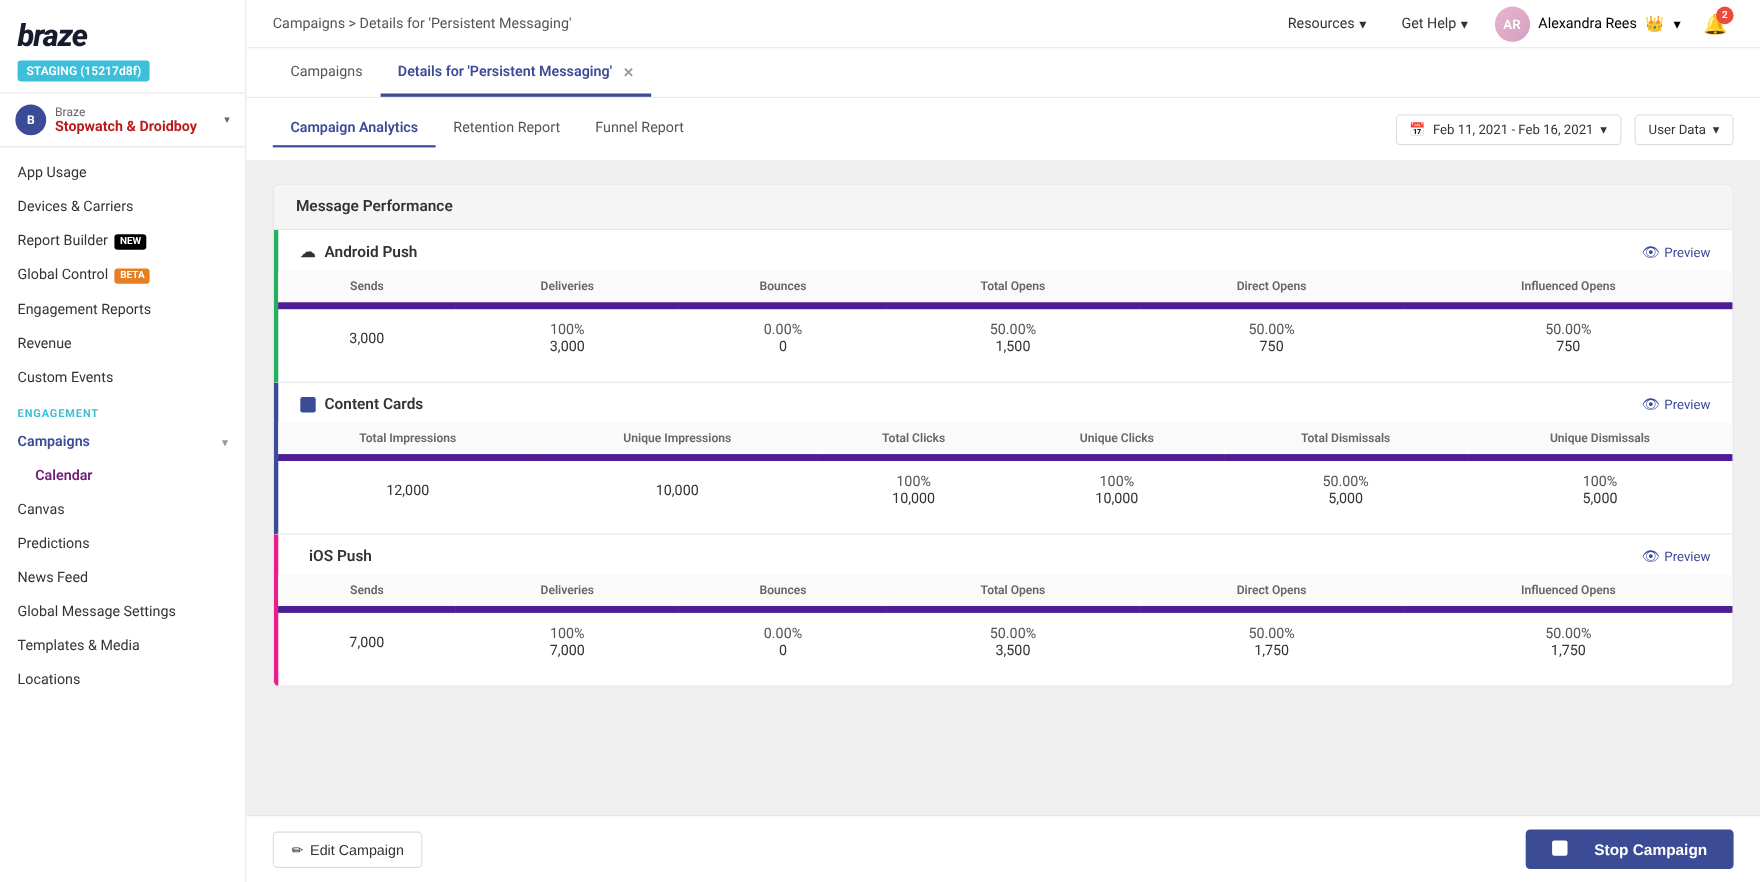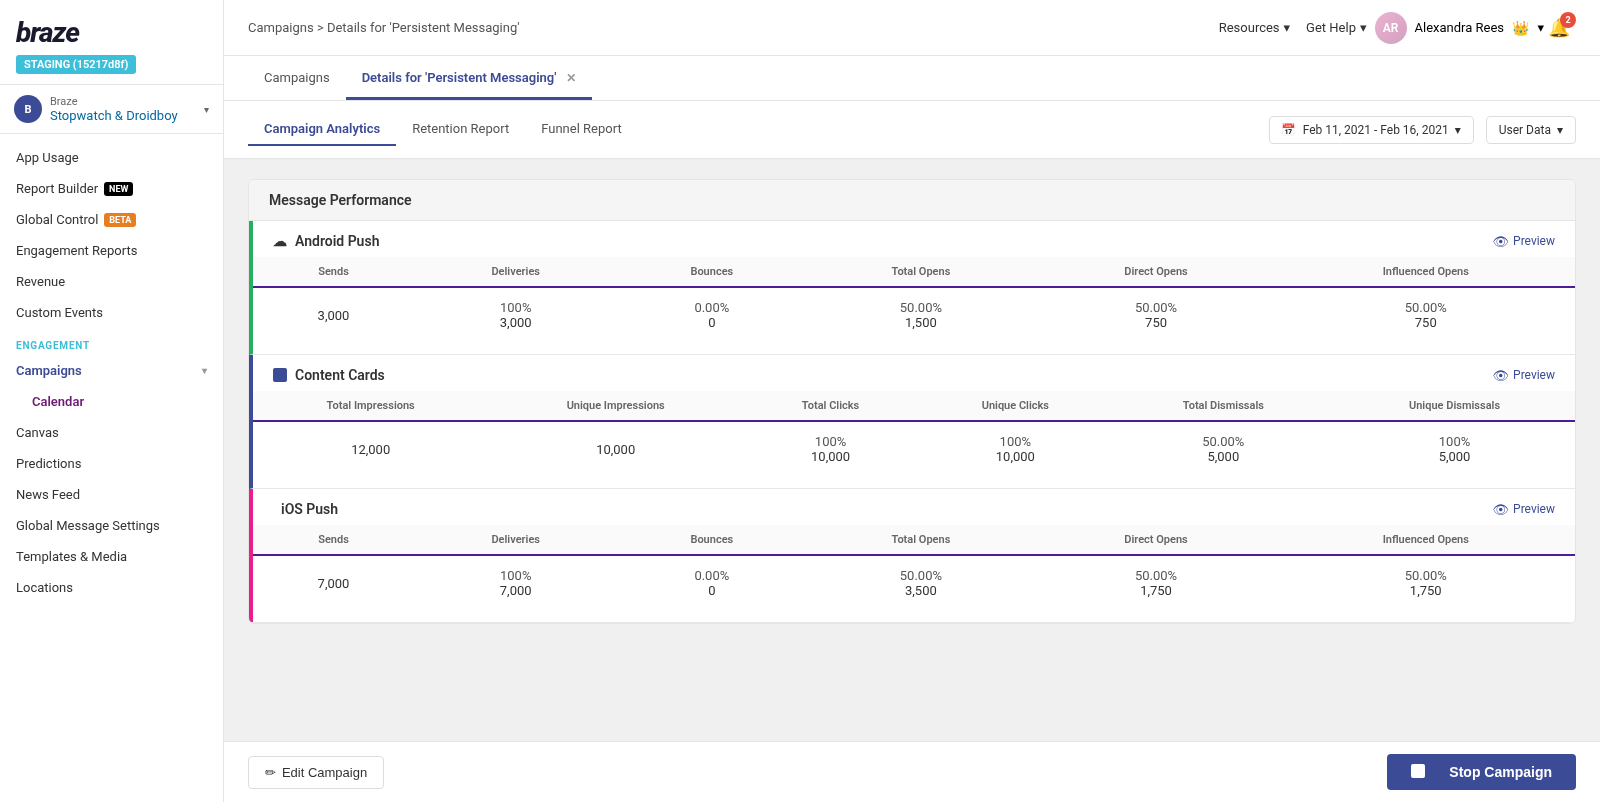--- a/index.html
+++ b/index.html
@@ -53,21 +53,21 @@
       align-items: center;
       justify-content: center;
       color: #fff;
       font-size: 11px;
       font-weight: 700;
       margin-right: 8px;
       flex-shrink: 0;
     }
     .workspace-info { flex: 1; }
     .workspace-company { font-size: 11px; color: #666; }
-    .workspace-name { font-size: 13px; font-weight: 400; color: #0369a1; }
+    .workspace-name { font-size: 13px; font-weight: 700; color: #b91c1c; }
     .workspace-chevron { color: #666; font-size: 10px; }
 
     .sidebar-nav { padding: 8px 0; }
     .sidebar-item {
       display: flex;
       align-items: center;
       padding: 8px 16px;
       color: #333;
       cursor: pointer;
       font-size: 13px;
@@ -103,28 +103,28 @@
       display: flex;
       flex-direction: column;
       overflow: hidden;
     }
 
     
     .topbar {
       background: #fff;
       border-bottom: 1px solid #e5e5e5;
       padding: 0 24px;
-      height: 56px;
+      height: 44px;
       display: flex;
       align-items: center;
       justify-content: space-between;
       flex-shrink: 0;
     }
     .breadcrumb { font-size: 13px; color: #555; }
-    .topbar-right { display: flex; align-items: center; }
+    .topbar-right { display: flex; align-items: center; gap: 16px; }
     .topbar-btn {
       display: flex; align-items: center; gap: 4px;
       font-size: 13px; color: #333; cursor: pointer;
       padding: 4px 8px; border-radius: 4px;
     }
     .user-avatar {
       width: 32px; height: 32px; border-radius: 50%;
       background: linear-gradient(135deg, #e8b4d0, #d4a0c0);
       display: flex; align-items: center; justify-content: center;
       font-size: 12px; color: #fff; font-weight: 600;
@@ -265,21 +265,21 @@
       width: 100%;
       border-collapse: collapse;
       margin-bottom: 12px;
     }
     .stats-table th {
       padding: 8px 16px;
       font-size: 11px;
       font-weight: 600;
       color: #666;
       text-align: center;
-      border-bottom: 2px solid #4c1d95;
+      border-bottom: 6px solid #4c1d95;
       background: #fafafa;
     }
     .stats-table th:first-child { text-align: center; }
     .stats-table td {
       padding: 12px 16px;
       text-align: center;
       font-size: 13px;
       color: #333;
       vertical-align: middle;
     }
@@ -326,20 +326,23 @@
     <div class="workspace-info">
       <div class="workspace-company">Braze</div>
       <div class="workspace-name">Stopwatch &amp; Droidboy</div>
     </div>
     <div class="workspace-chevron">▾</div>
   </div>
 
   <div class="sidebar-nav">
     <div class="sidebar-item">
       <span>App Usage</span>
+    </div>
+    <div class="sidebar-item">
+      <span>Devices &amp; Carriers</span>
     </div>
     <div class="sidebar-item">
       <span>Report Builder</span>
       <span class="sidebar-badge badge-new">NEW</span>
     </div>
     <div class="sidebar-item">
       <span>Global Control</span>
       <span class="sidebar-badge badge-beta">BETA</span>
     </div>
     <div class="sidebar-item">

